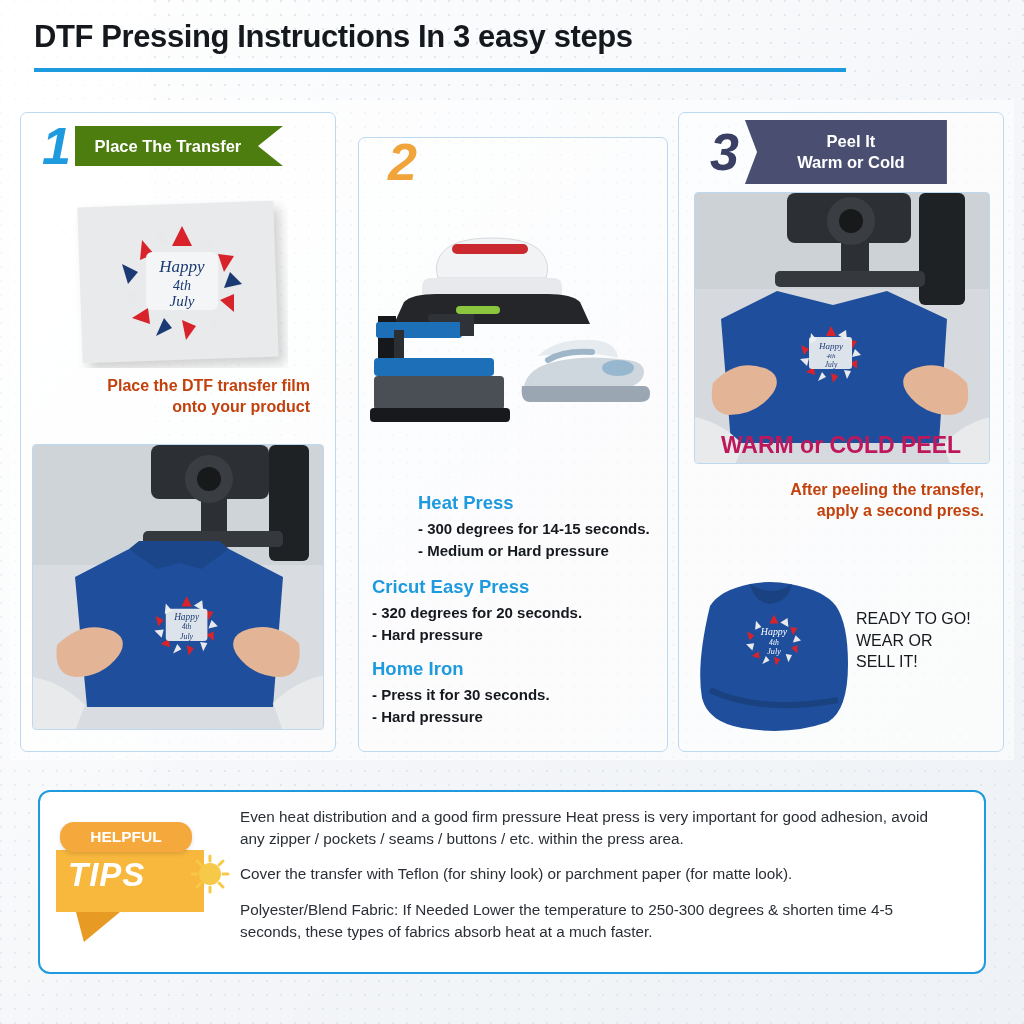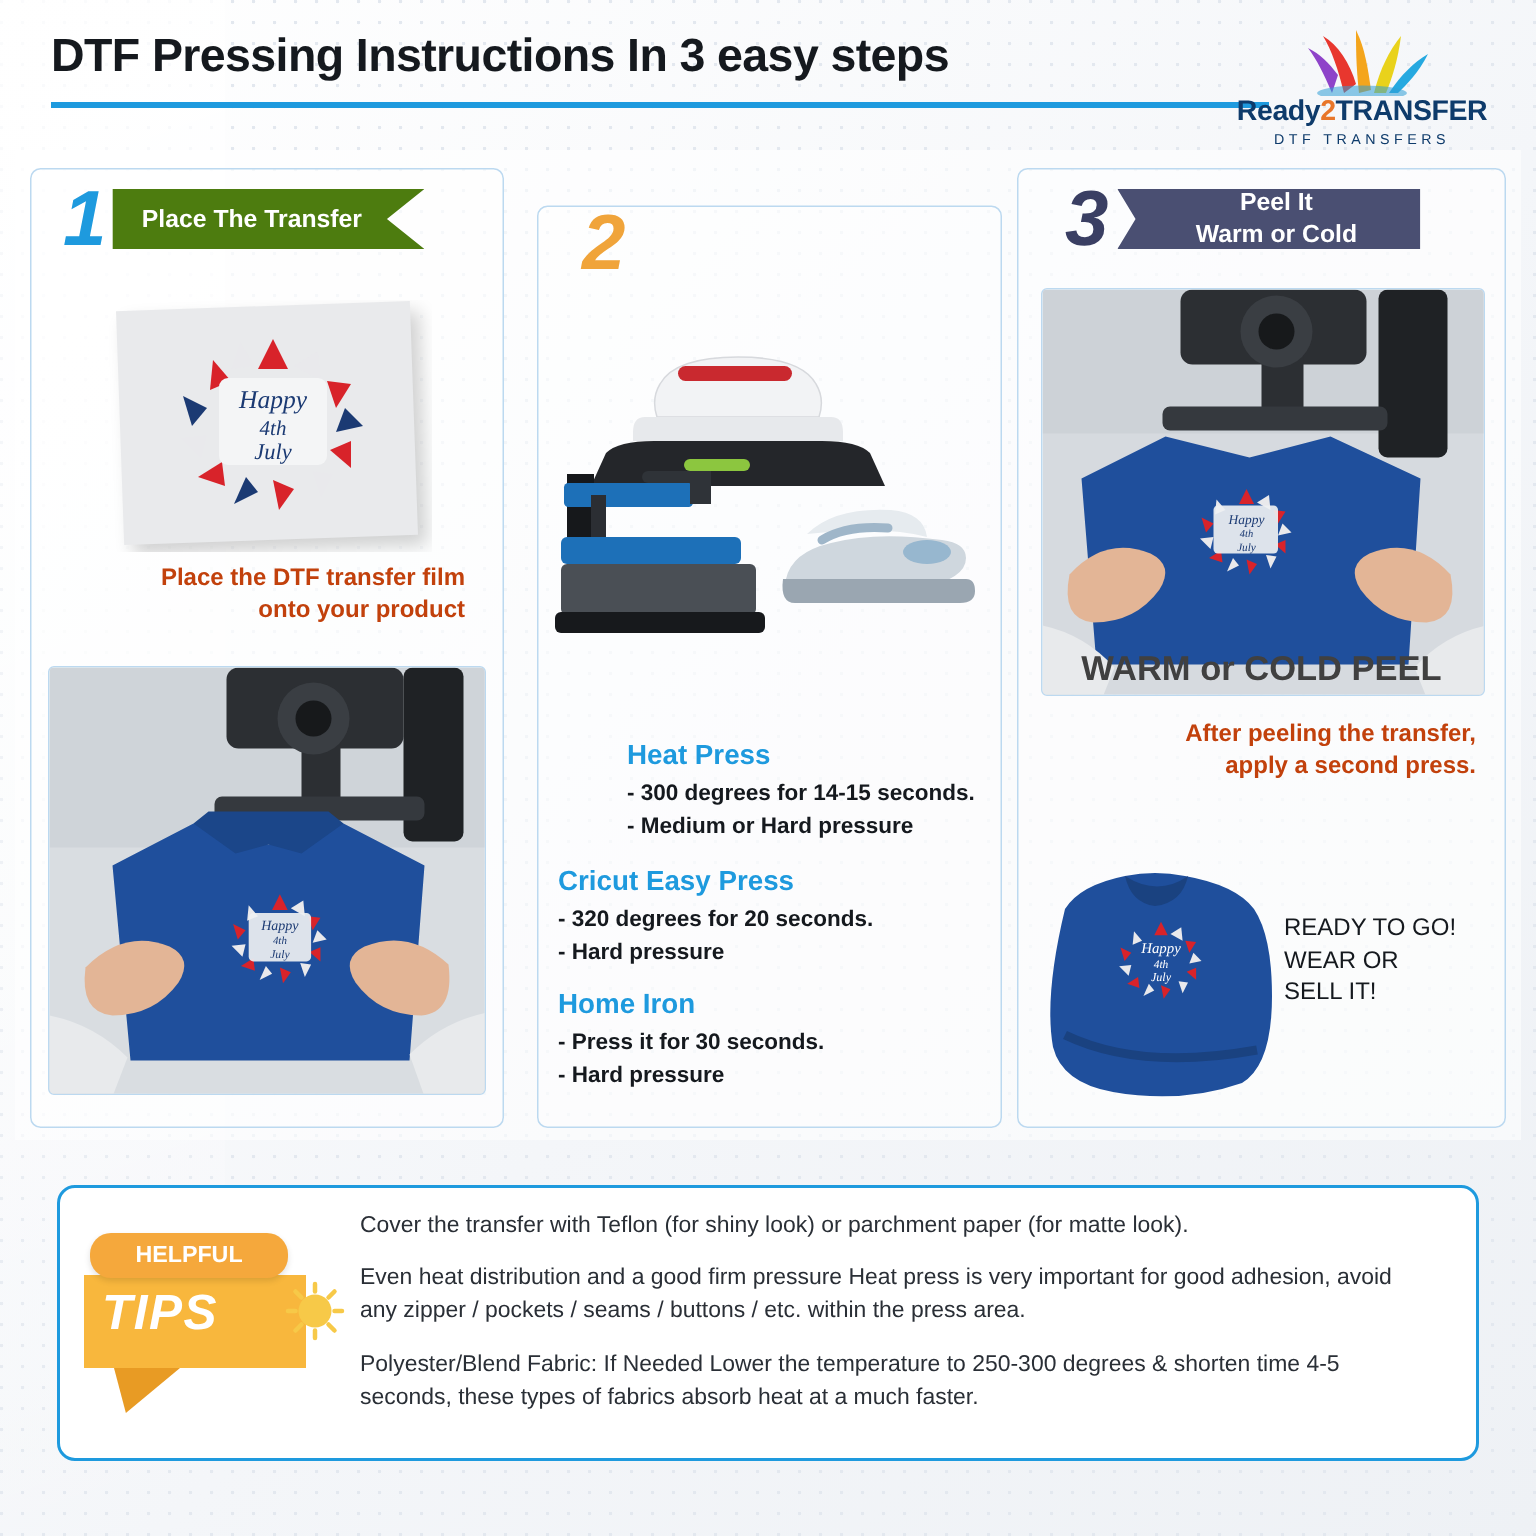--- a/index.html
+++ b/index.html
@@ -99,21 +99,21 @@
     background:#f5a83c; width:222px; height:62px; padding:4px 20px 6px 8px;
     clip-path: polygon(0 0, 100% 0, 90% 50%, 100% 100%, 0 100%);
   }
   #ribbon2 .r-title { font-size:16px; margin-bottom:2px; }
   #ribbon2 .r-sub { font-size:10.5px; line-height:1.28; font-weight:bold; }
 
   
   #banner3 { left:710px; top:120px; }
   #banner3 .step-num { color:#3a3f63; margin-right:6px; }
   #ribbon3 {
-    background:#4a4f72; width:202px; height:40px; font-size:16.5px; line-height:1.3;
+    background:#4a4f72; width:202px; height:64px; font-size:16.5px; line-height:1.3;
     clip-path: polygon(0 0, 100% 0, 100% 100%, 0 100%, 6% 50%);
     padding-left:10px;
   }
 
   .caption {
     position:absolute; text-align:right; font-weight:bold;
     color:#c2410c; line-height:1.3;
   }
 
   
@@ -132,21 +132,21 @@
   }
 
   
   .instr { position:absolute; left:372px; width:290px; }
   .instr h3 { color:#1e9ade; font-size:18.5px; font-weight:bold; margin-bottom:4px; }
   .instr p { font-size:15px; font-weight:bold; color:#15191e; line-height:1.45; }
 
   
   .warm-peel {
     position:absolute; left:694px; top:432px; width:294px;
-    text-align:center; color:#404040; font-size:23px; font-weight:bold;
+    text-align:center; color:#be185d; font-size:23px; font-weight:bold;
   }
   .ready {
     position:absolute; left:856px; top:608px; width:140px;
     font-size:16px; font-weight:normal; color:#15191e; line-height:1.35;
   }
 
   
   .tips-box {
     position:absolute; left:38px; top:790px; width:948px; height:184px;
     border:2px solid #1e9ade; border-radius:12px; background:#ffffff;
@@ -185,36 +185,20 @@
 </head>
 <body>
 
 <div class="page"></div>
 <div class="white-wash"></div>
 
 <div class="header">
   <div class="title">DTF Pressing Instructions In 3 easy steps</div>
   <div class="title-rule"></div>
 
-  <div class="logo">
-    <div class="logo-burst">
-      <svg width="120" height="46" viewBox="0 0 120 46">
-        <path d="M40 44 C34 30 30 22 24 14 C32 18 38 24 44 32 Z" fill="#8e43c9"></path>
-        <path d="M48 44 C44 28 40 16 34 6 C44 12 52 24 56 38 Z" fill="#e8372e"></path>
-        <path d="M58 44 C56 26 56 14 56 2 C62 14 64 28 66 42 Z" fill="#f4a51c"></path>
-        <path d="M68 44 C72 28 78 16 86 6 C84 22 80 34 76 44 Z" fill="#e9d21b"></path>
-        <path d="M78 44 C86 32 94 24 104 18 C98 30 90 38 84 44 Z" fill="#26a9e0"></path>
-        <ellipse cx="60" cy="44" rx="30" ry="5" fill="#2f9fd6" opacity=".55"></ellipse>
-      </svg>
-    </div>
-    <div class="logo-text">
-      <span>Ready</span><span class="two">2</span><span>TRANSFER</span>
-    </div>
-    <div class="logo-sub">DTF TRANSFERS</div>
-  </div>
 </div>
 
 <div class="col" id="col1"></div>
 
 <div class="banner" id="banner1">
   <div class="step-num">1</div>
   <div class="ribbon" id="ribbon1">Place The Transfer</div>
 </div>
 
 <div class="photo" style="left:72px; top:200px; width:216px; height:168px;">
@@ -449,16 +433,16 @@
         <line x1="7" y1="7" x2="11" y2="11"></line>
         <line x1="29" y1="29" x2="33" y2="33"></line>
         <line x1="7" y1="33" x2="11" y2="29"></line>
         <line x1="29" y1="11" x2="33" y2="7"></line>
       </g>
     </svg>
   </div>
 </div>
 
 <div class="tips-text">
+  <p>Even heat distribution and a good firm pressure Heat press is very important for good adhesion, avoid any zipper / pockets / seams / buttons / etc. within the press area.</p>
   <p>Cover the transfer with Teflon (for shiny look) or parchment paper (for matte look).</p>
-  <p>Even heat distribution and a good firm pressure Heat press is very important for good adhesion, avoid any zipper / pockets / seams / buttons / etc. within the press area.</p>
   <p>Polyester/Blend Fabric: If Needed Lower the temperature to 250-300 degrees &amp; shorten time 4-5 seconds, these types of fabrics absorb heat at a much faster.</p>
 </div>
 
 </body></html>

